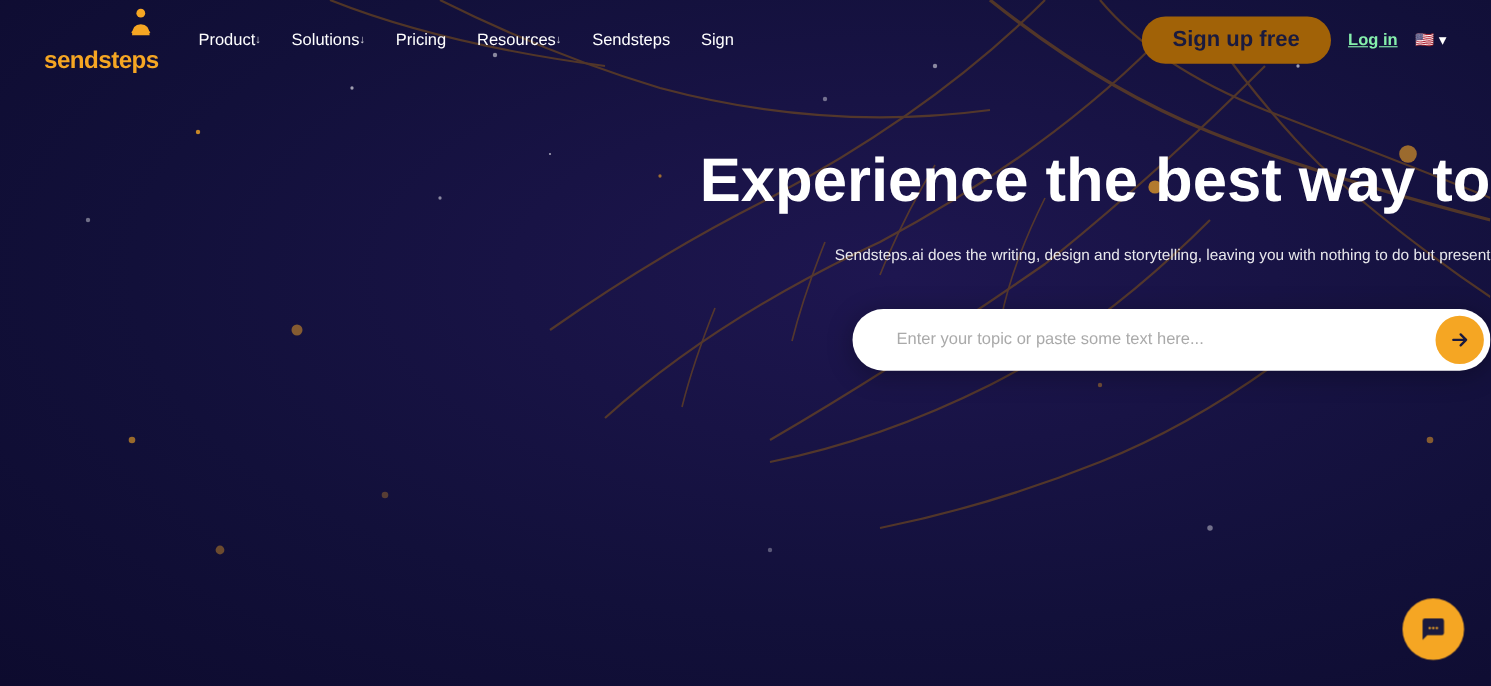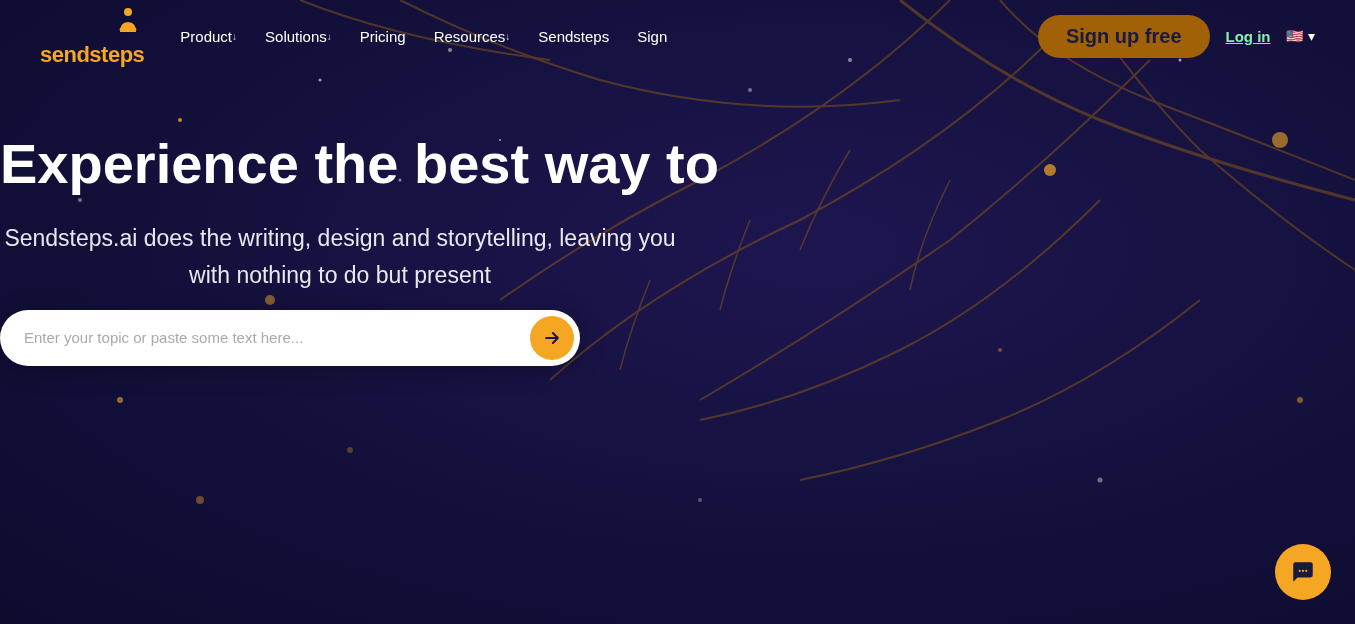--- a/index.html
+++ b/index.html
@@ -130,61 +130,62 @@
       font-size: 14px;
       cursor: pointer;
     }
 
     
     .hero {
       position: relative;
       z-index: 10;
       display: flex;
       flex-direction: column;
-      align-items: flex-start;
+      align-items: flex-end;
       justify-content: center;
       text-align: center;
       padding-top: 60px;
     }
 
     .hero-title {
       font-size: 56px;
       font-weight: 900;
       color: #ffffff;
       line-height: 1.15;
       max-width: 860px;
       margin-bottom: 24px;
     }
 
     .hero-subtitle {
-      font-size: 23px;
+      font-size: 14px;
       color: rgba(255,255,255,0.9);
       font-weight: 500;
       max-width: 680px;
       line-height: 1.6;
-      margin-bottom: 16px;
+      margin-bottom: 38px;
     }
 
     .search-bar {
       display: flex;
       align-items: center;
       background: #ffffff;
       border-radius: 50px;
       padding: 6px 6px 6px 24px;
       width: 580px;
       box-shadow: 0 4px 24px rgba(0,0,0,0.3);
     }
 
     .search-input {
       flex: 1;
       border: none;
       outline: none;
       font-size: 15px;
       color: #333;
       background: transparent;
+      margin-left: 16px;
     }
 
     .search-input::placeholder {
       color: #aaa;
     }
 
     .search-btn {
       width: 44px;
       height: 44px;
       border-radius: 50%;

